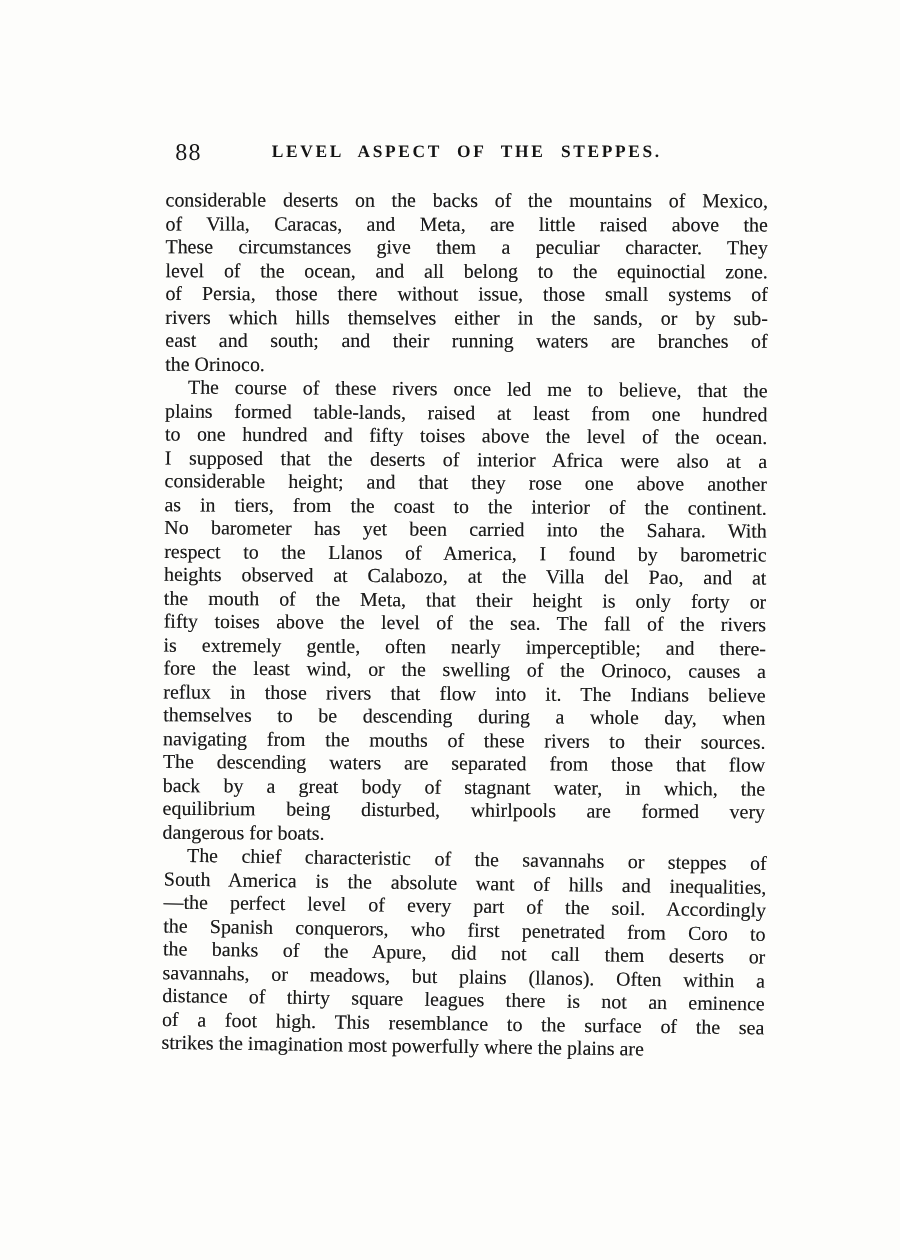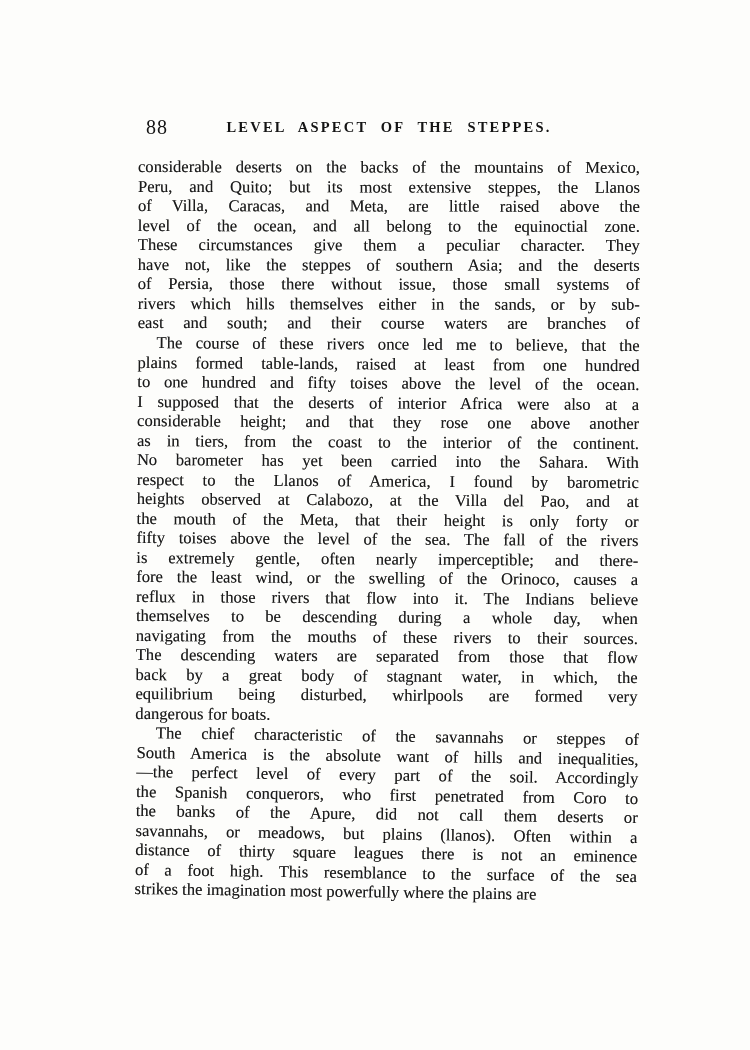--- a/index.html
+++ b/index.html
@@ -74,28 +74,27 @@
 <body>
 
 <div class="scan-page">
   <div class="page-header">
     <span class="page-number">88</span>
     <div class="running-header">LEVEL ASPECT OF THE STEPPES.</div>
   </div>
   <div class="page-body">
       <div class="para">
         <div class="line">considerable deserts on the backs of the mountains of Mexico,</div>
-        <div class="line">Peru, and Quito; but its most extensive steppes, the Llanos</div>
         <div class="line">of Villa, Caracas, and Meta, are little raised above the</div>
+        <div class="line">These circumstances give them a peculiar character. They</div>
         <div class="line">level of the ocean, and all belong to the equinoctial zone.</div>
-        <div class="line">These circumstances give them a peculiar character. They</div>
-        <div class="line">have not, like the steppes of southern Asia; and the deserts</div>
         <div class="line">of Persia, those there without issue, those small systems of</div>
         <div class="line">rivers which hills themselves either in the sands, or by sub-</div>
-        <div class="line">east and south; and their course waters are branches of</div>
+        <div class="line">east and south; and their running waters are branches of</div>
+        <div class="line lastline">the Orinoco.</div>
       </div>
       <div class="para">
         <div class="line indent">The course of these rivers once led me to believe, that the</div>
         <div class="line">plains formed table-lands, raised at least from one hundred</div>
         <div class="line">to one hundred and fifty toises above the level of the ocean.</div>
         <div class="line">I supposed that the deserts of interior Africa were also at a</div>
         <div class="line">considerable height; and that they rose one above another</div>
         <div class="line">as in tiers, from the coast to the interior of the continent.</div>
         <div class="line">No barometer has yet been carried into the Sahara. With</div>
         <div class="line">respect to the Llanos of America, I found by barometric</div>

